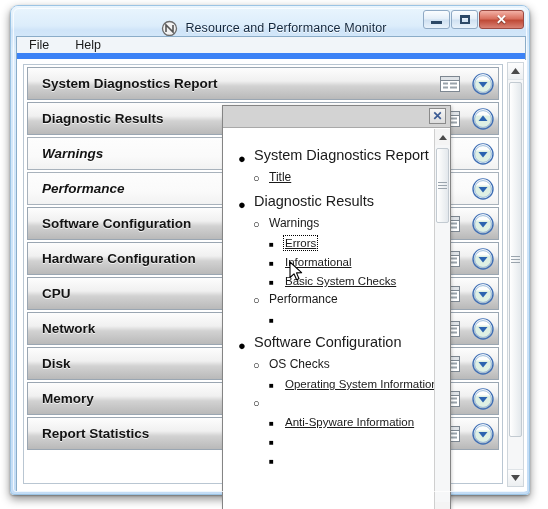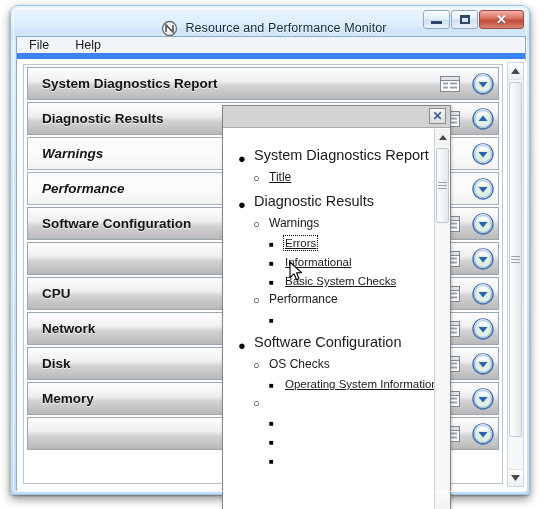--- a/index.html
+++ b/index.html
@@ -362,20 +362,21 @@
               <svg viewBox="0 0 22 22" class="circ-btn">
                 <circle cx="11" cy="11" r="10" fill="none" stroke="#3f6fb5" stroke-width="1.4"></circle>
                 <circle cx="11" cy="11" r="8.4" fill="#dff0e4"></circle>
                 <path d="M2.8 7.5 A 8.4 8.4 0 0 1 19.2 7.5 Z" fill="#ffffff" opacity="0.92"></path>
                 <circle cx="11" cy="11" r="8.4" fill="none" stroke="#8fb3d8" stroke-width="0.9"></circle>
                 <path d="M11 14.5 L6.5 9 L15.5 9 Z" fill="#2b63b0"></path>
               </svg>
             </div>
           </div>
           <div class="rrow">
+            <span class="rrow-label">Hardware Configuration</span>
             <div class="row-right">
               <svg viewBox="0 0 20 16" class="grid-icon">
                 <rect x="0.5" y="0.5" width="19" height="15" fill="#ffffff" stroke="#7d8791"></rect>
                 <rect x="0.5" y="0.5" width="19" height="4" fill="#dfe3e7" stroke="#7d8791"></rect>
                 <rect x="3" y="6.5" width="5" height="2" fill="#9aa3ab"></rect>
                 <rect x="10" y="6.5" width="7" height="2" fill="#9aa3ab"></rect>
                 <rect x="3" y="10.5" width="5" height="2" fill="#9aa3ab"></rect>
                 <rect x="10" y="10.5" width="7" height="2" fill="#9aa3ab"></rect>
               </svg>
               <svg viewBox="0 0 22 22" class="circ-btn">
@@ -461,20 +462,21 @@
               <svg viewBox="0 0 22 22" class="circ-btn">
                 <circle cx="11" cy="11" r="10" fill="none" stroke="#3f6fb5" stroke-width="1.4"></circle>
                 <circle cx="11" cy="11" r="8.4" fill="#dff0e4"></circle>
                 <path d="M2.8 7.5 A 8.4 8.4 0 0 1 19.2 7.5 Z" fill="#ffffff" opacity="0.92"></path>
                 <circle cx="11" cy="11" r="8.4" fill="none" stroke="#8fb3d8" stroke-width="0.9"></circle>
                 <path d="M11 14.5 L6.5 9 L15.5 9 Z" fill="#2b63b0"></path>
               </svg>
             </div>
           </div>
           <div class="rrow">
+            <span class="rrow-label">Report Statistics</span>
             <div class="row-right">
               <svg viewBox="0 0 20 16" class="grid-icon">
                 <rect x="0.5" y="0.5" width="19" height="15" fill="#ffffff" stroke="#7d8791"></rect>
                 <rect x="0.5" y="0.5" width="19" height="4" fill="#dfe3e7" stroke="#7d8791"></rect>
                 <rect x="3" y="6.5" width="5" height="2" fill="#9aa3ab"></rect>
                 <rect x="10" y="6.5" width="7" height="2" fill="#9aa3ab"></rect>
                 <rect x="3" y="10.5" width="5" height="2" fill="#9aa3ab"></rect>
                 <rect x="10" y="10.5" width="7" height="2" fill="#9aa3ab"></rect>
               </svg>
               <svg viewBox="0 0 22 22" class="circ-btn">
@@ -564,20 +566,21 @@
           </div>
           <div class="tnode lvl3">
             <span class="bullet">■</span>
             <span class="tlabel tlink">Operating System Information</span>
           </div>
           <div class="tnode lvl2">
             <span class="bullet">○</span>
           </div>
           <div class="tnode lvl3">
             <span class="bullet">■</span>
+            <span class="tlabel tlink">Anti-Spyware Information</span>
           </div>
           <div class="tnode lvl3">
             <span class="bullet">■</span>
           </div>
           <div class="tnode lvl3">
             <span class="bullet">■</span>
           </div>
         </div>
       <div id="popup-scroll">
         <div class="sb-arrow">

